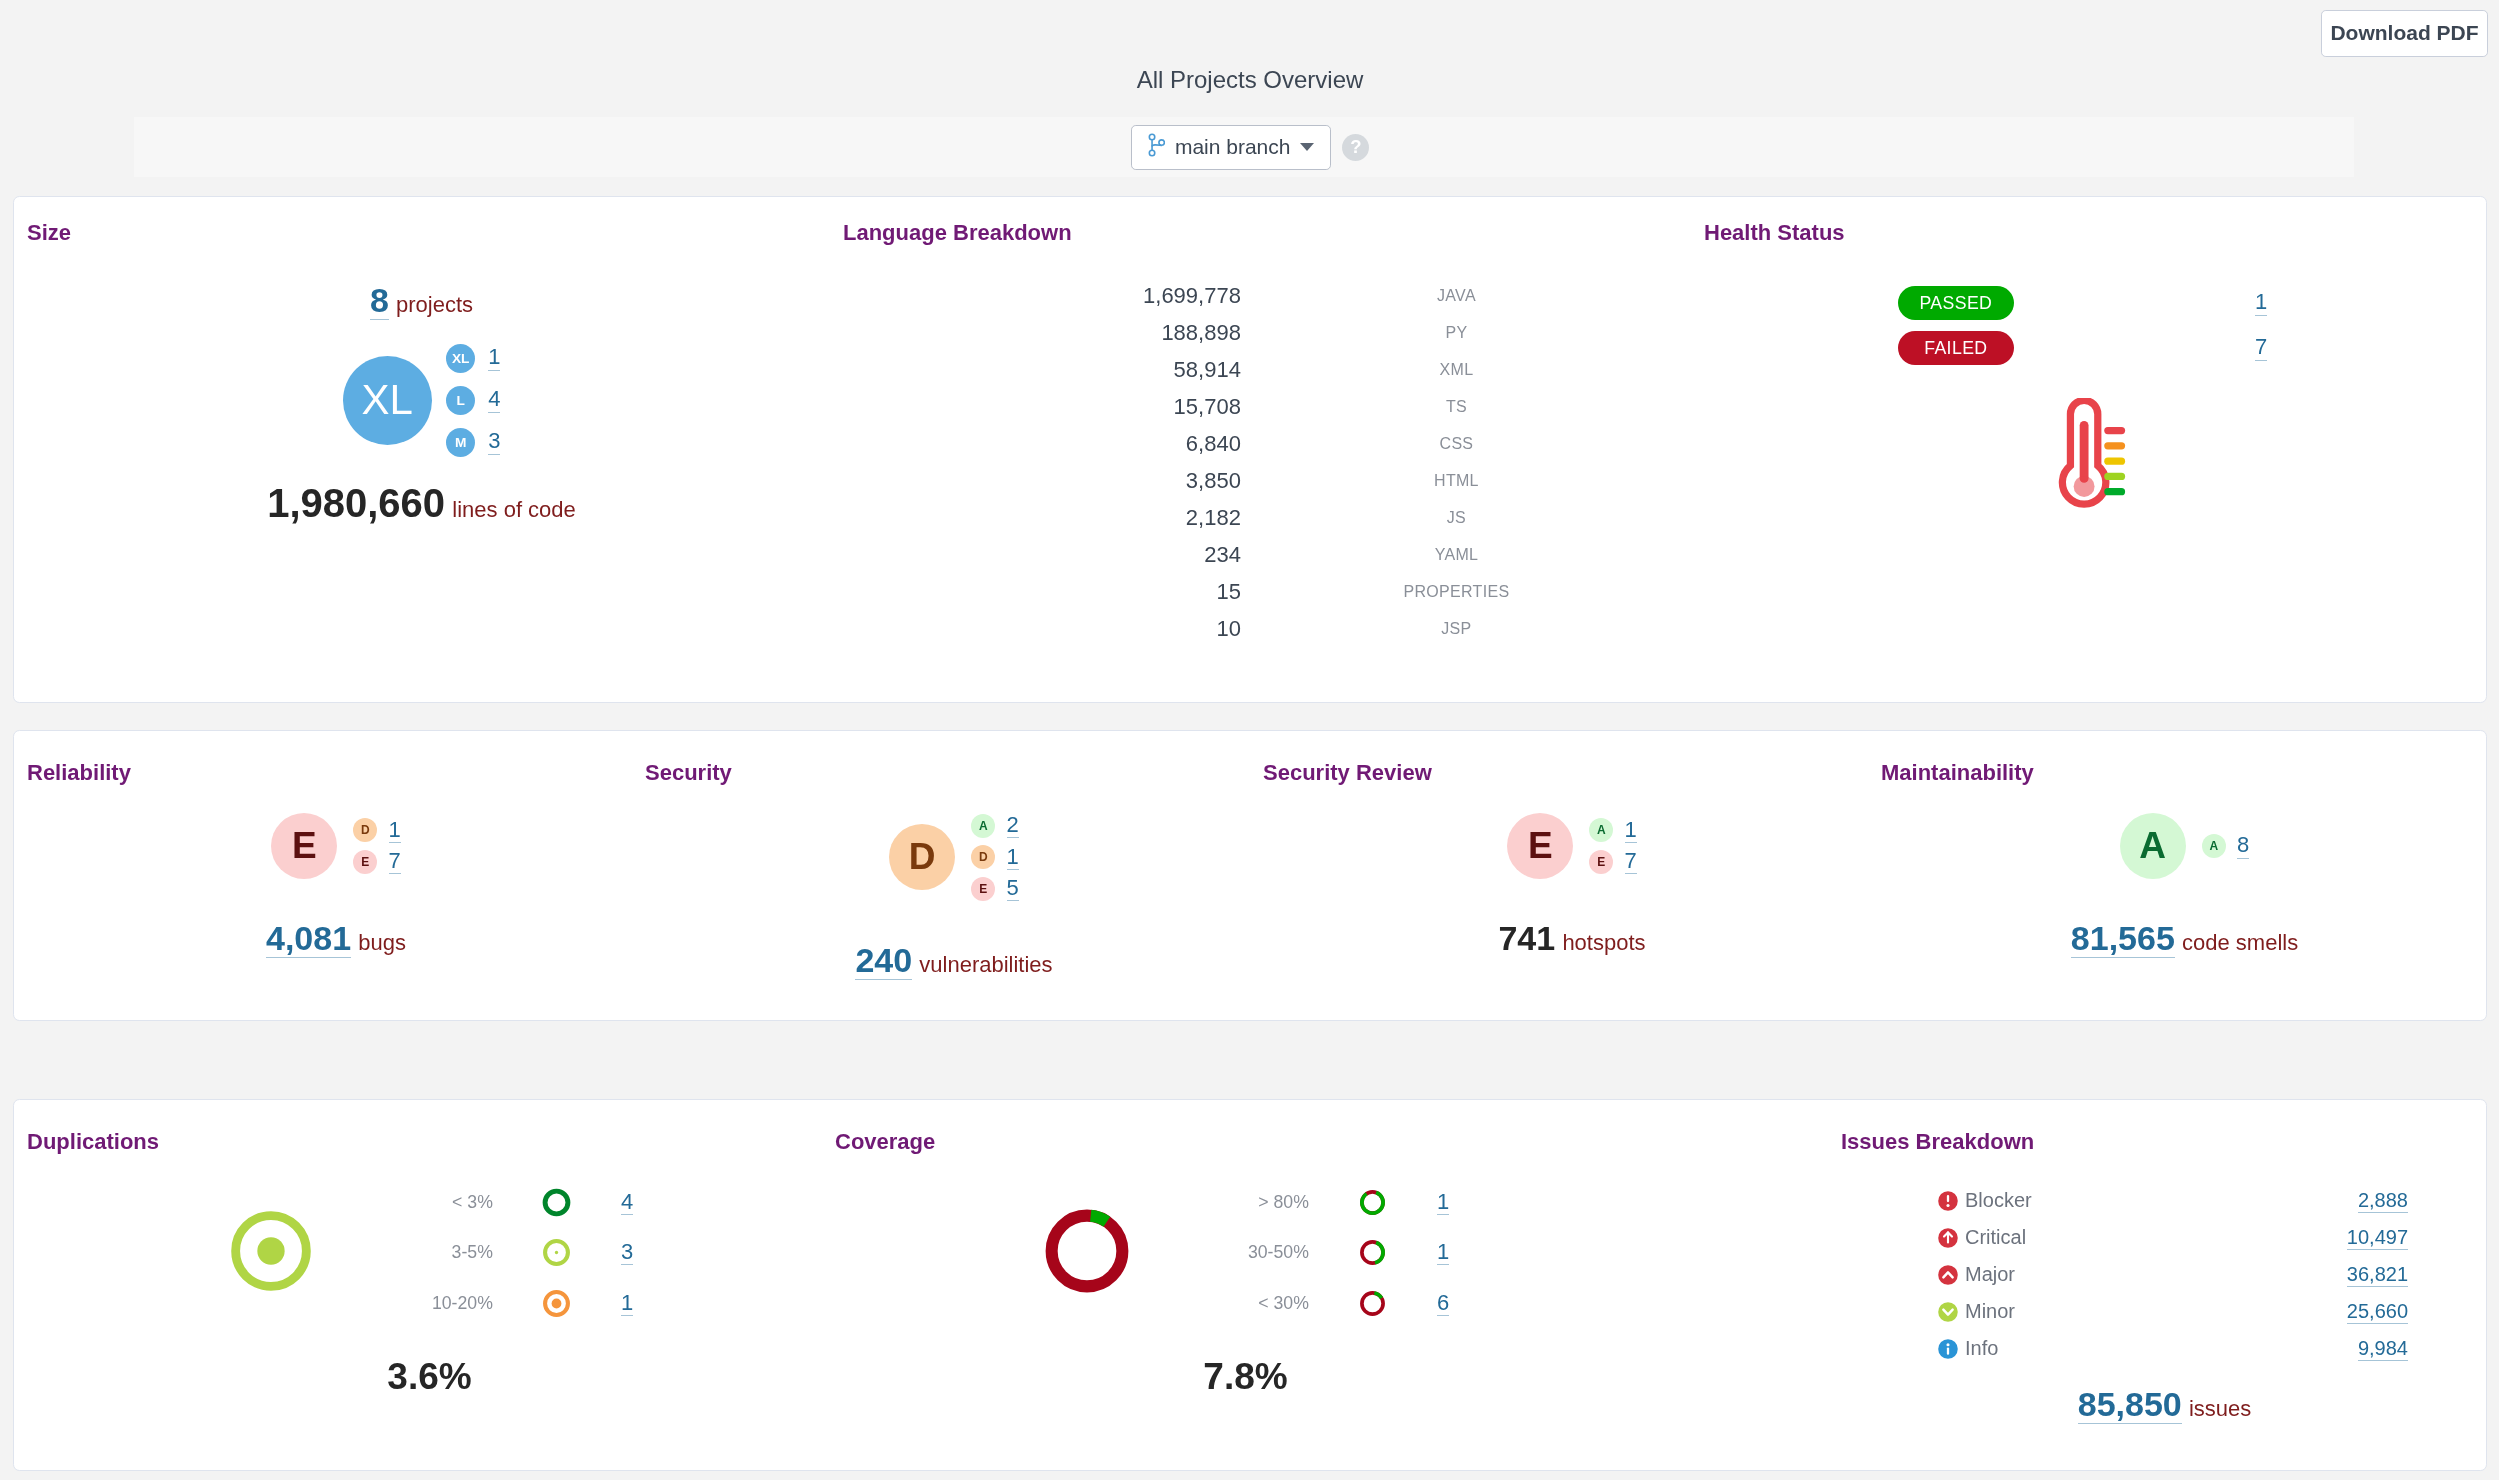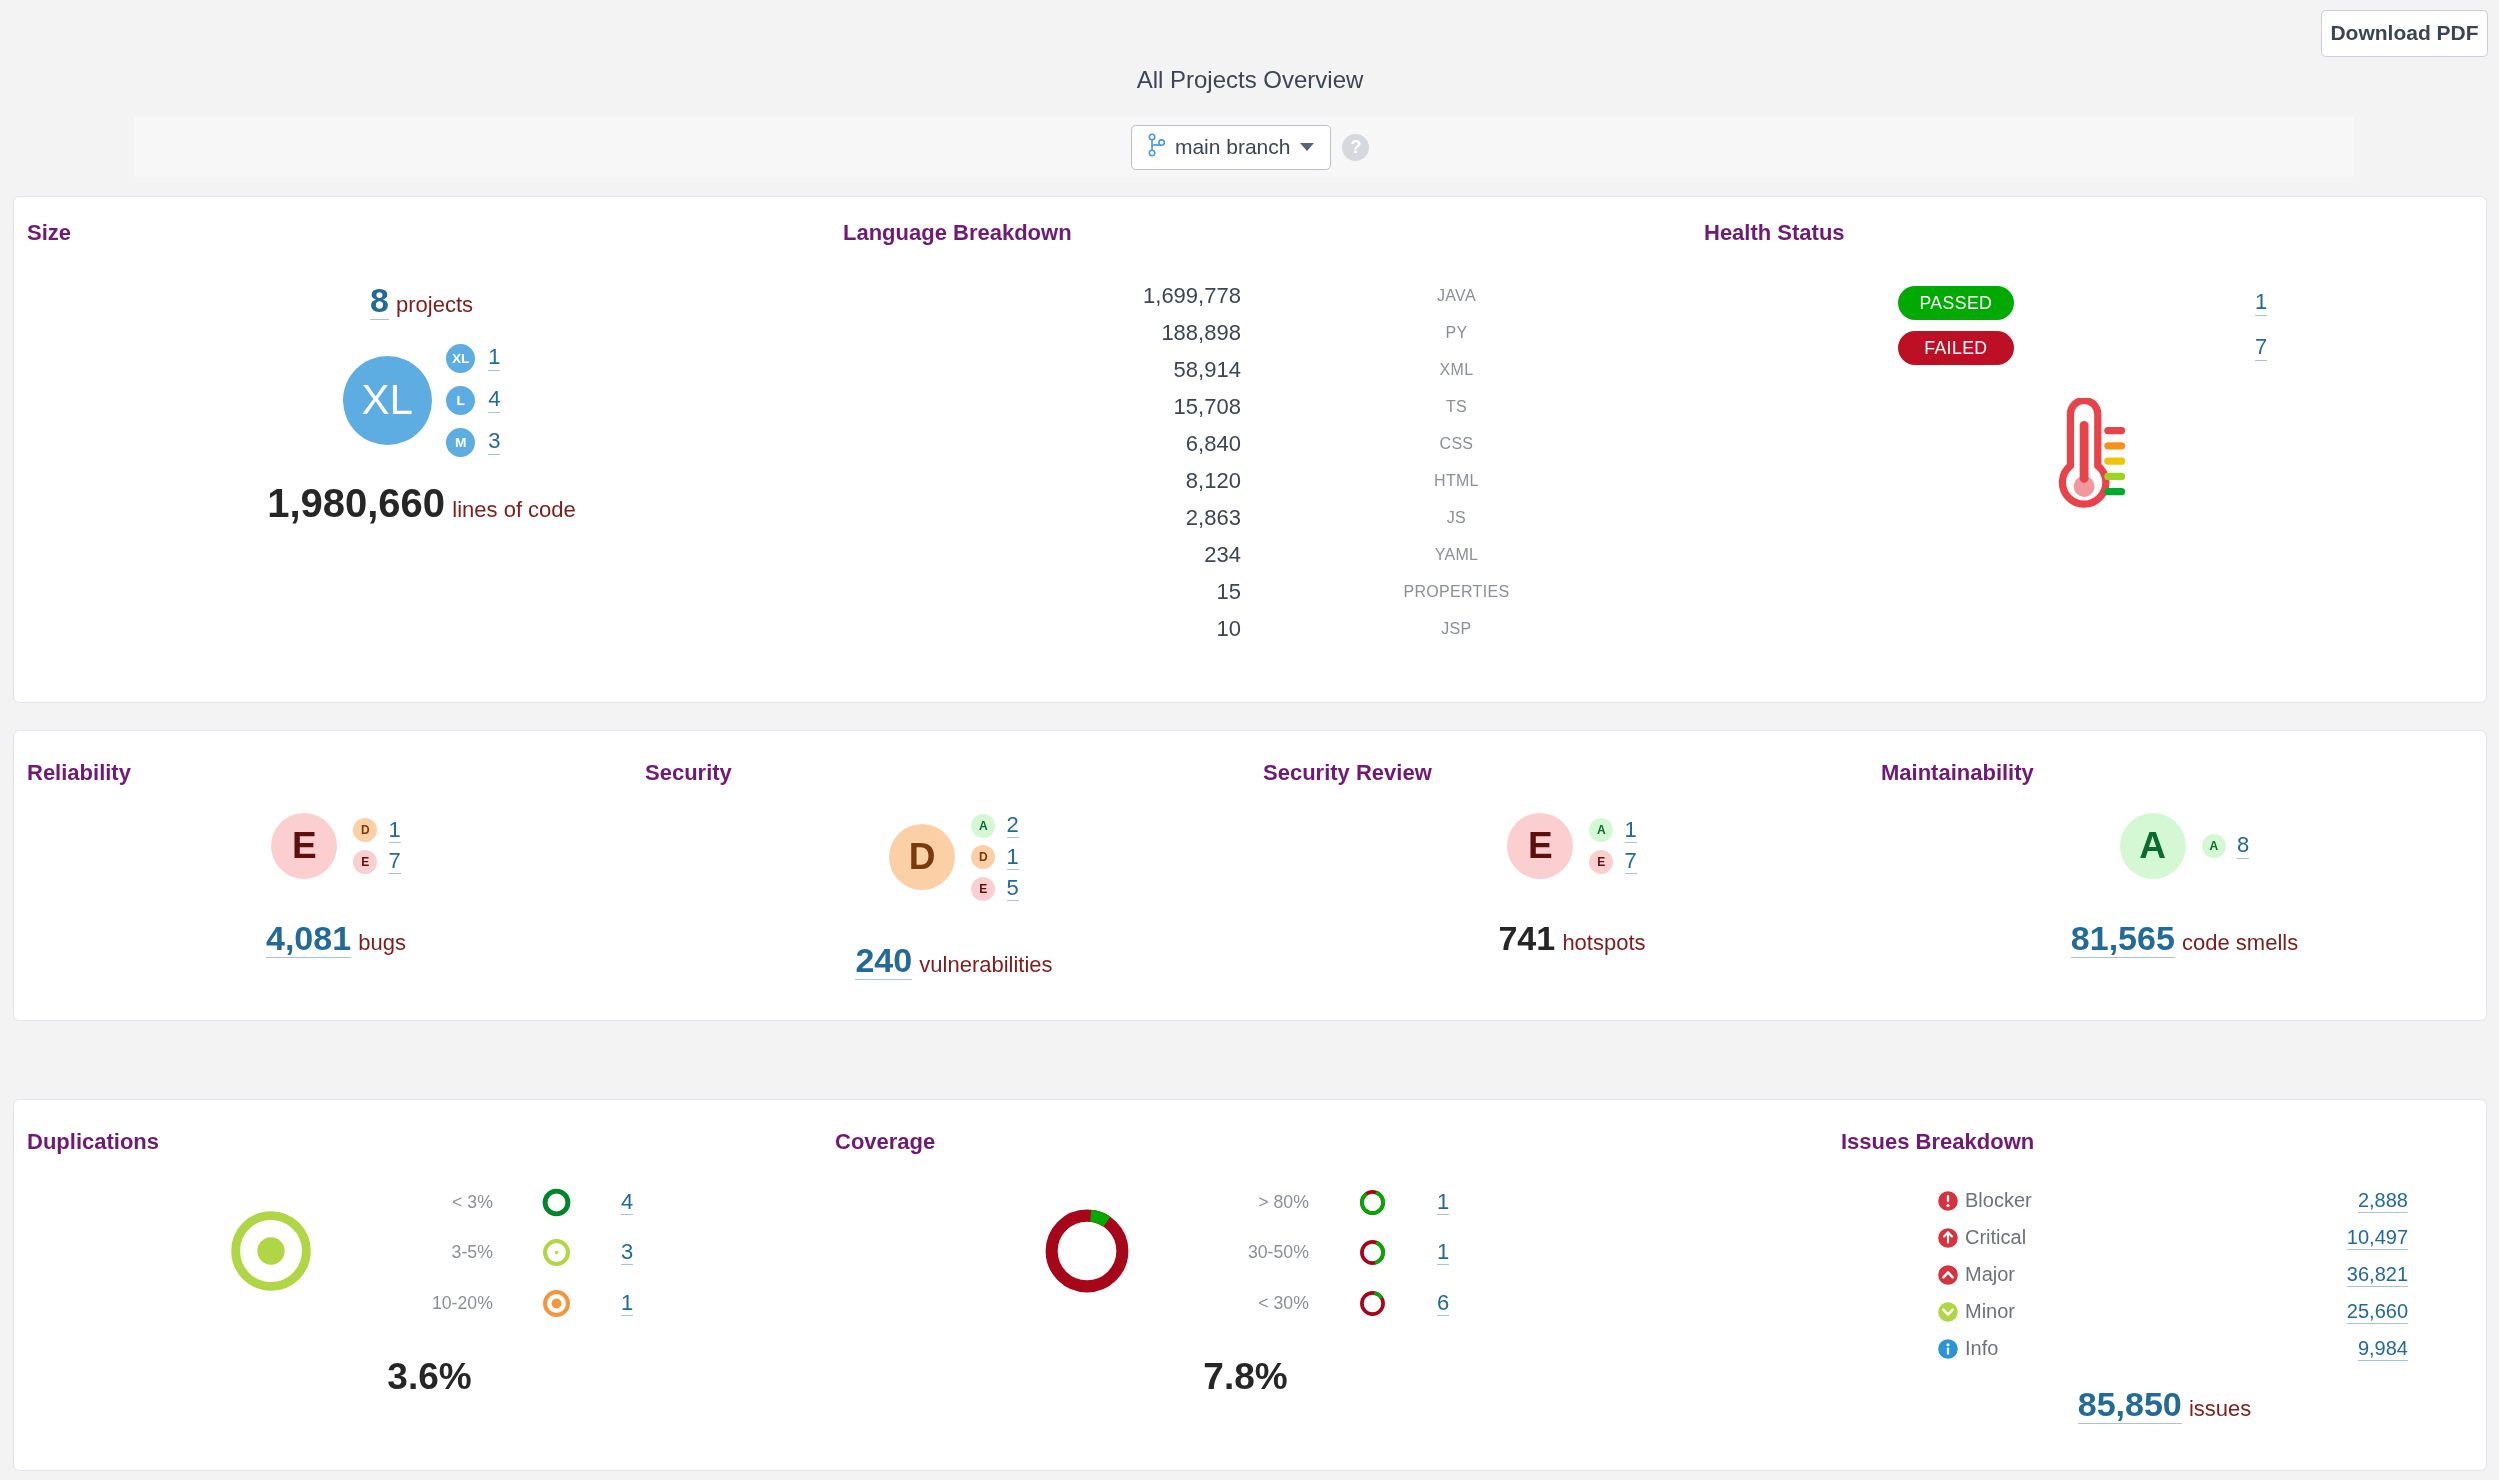--- a/index.html
+++ b/index.html
@@ -234,25 +234,25 @@
         </div>
         <div class="lang-row">
           <span class="lang-val">15,708</span>
           <span class="lang-name">TS</span>
         </div>
         <div class="lang-row">
           <span class="lang-val">6,840</span>
           <span class="lang-name">CSS</span>
         </div>
         <div class="lang-row">
-          <span class="lang-val">8,120</span>
+          <span class="lang-val">3,850</span>
           <span class="lang-name">HTML</span>
         </div>
         <div class="lang-row">
-          <span class="lang-val">2,863</span>
+          <span class="lang-val">2,182</span>
           <span class="lang-name">JS</span>
         </div>
         <div class="lang-row">
           <span class="lang-val">234</span>
           <span class="lang-name">YAML</span>
         </div>
         <div class="lang-row">
           <span class="lang-val">15</span>
           <span class="lang-name">PROPERTIES</span>
         </div>

